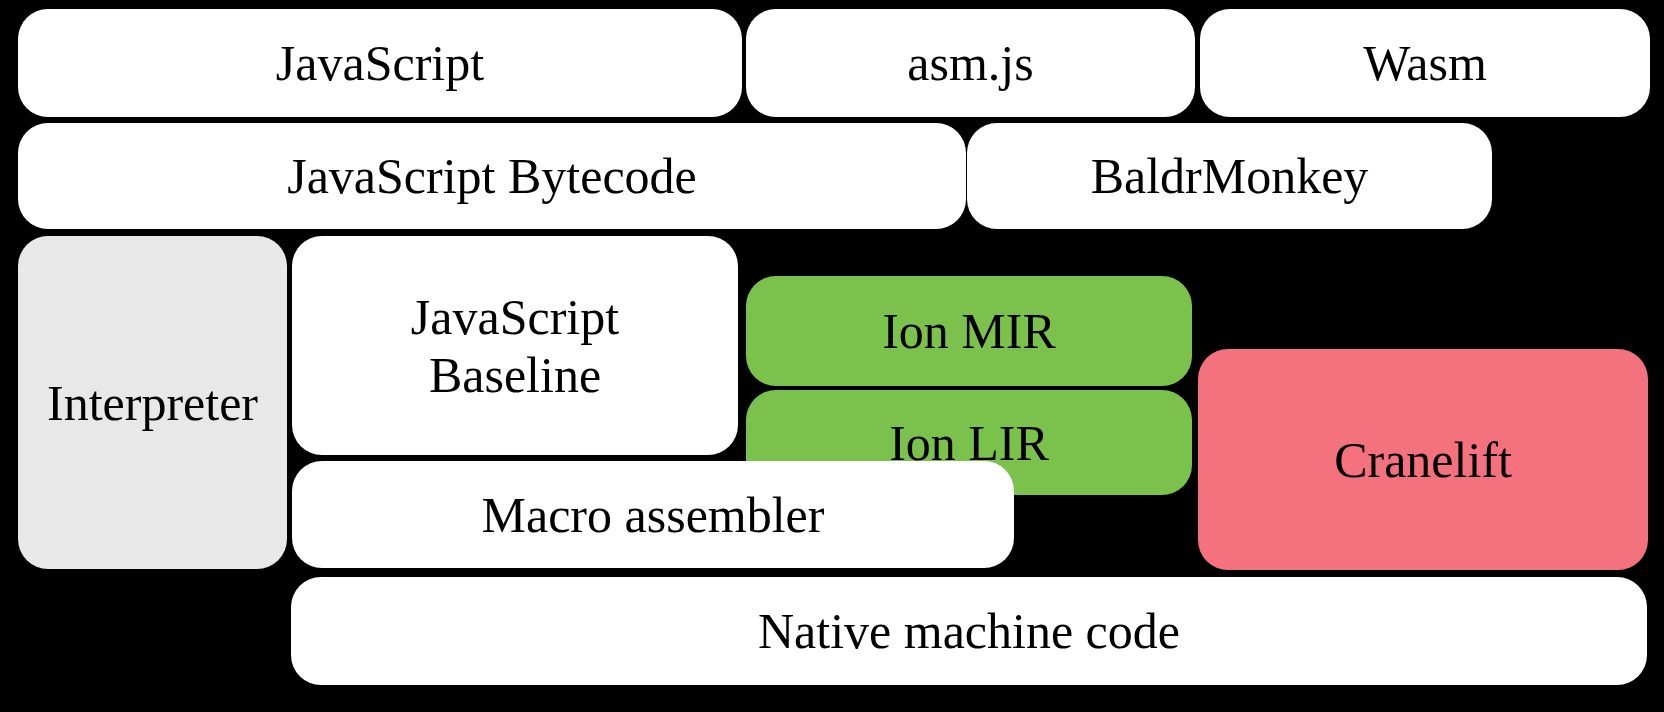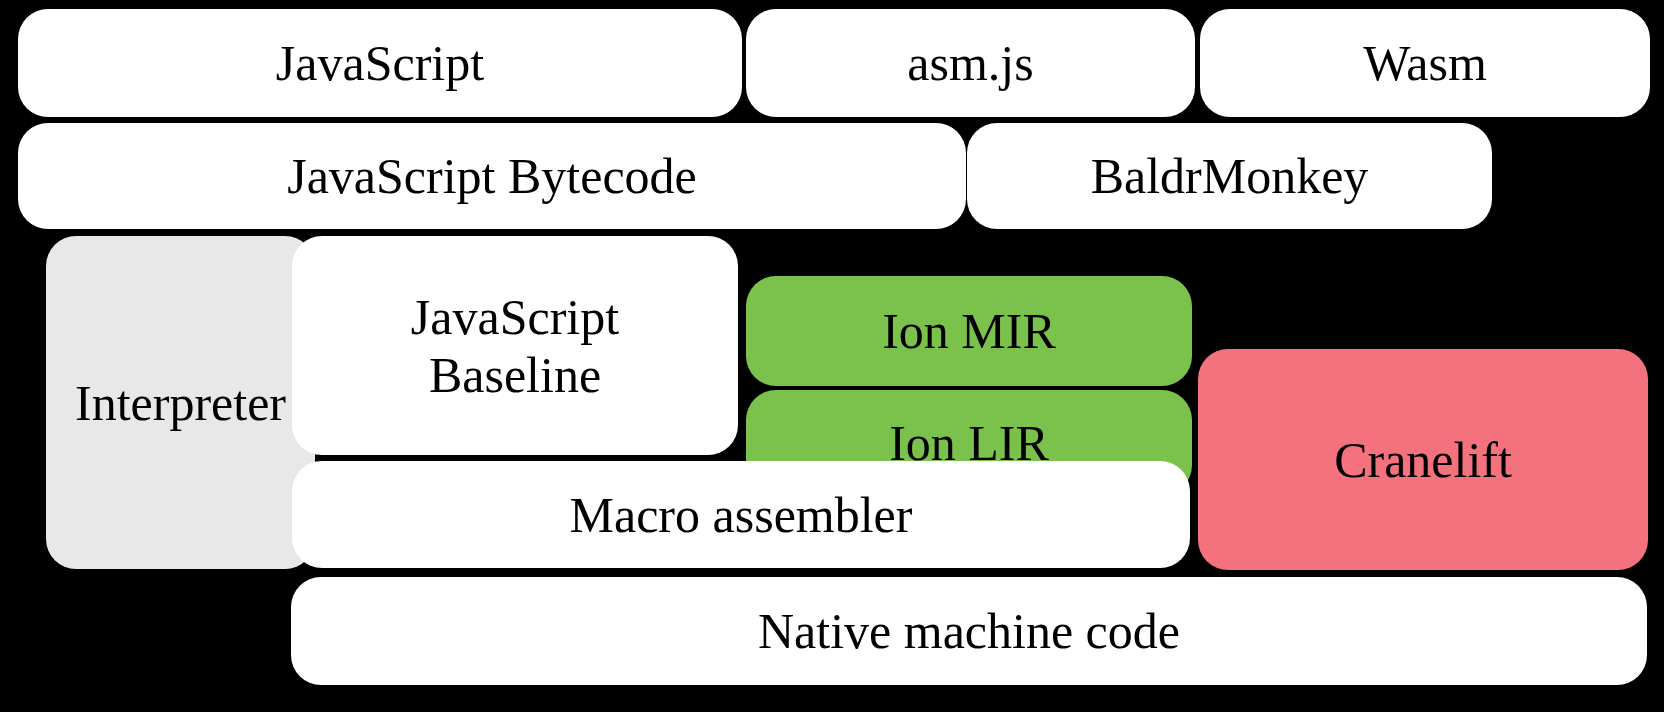--- a/index.html
+++ b/index.html
@@ -35,26 +35,26 @@
   .gray  { background: #e8e8e8; }
   .green { background: #7bc24c; margin-top: 40px; }
   .pink  { background: #f4717e; }
 
   
   .n-javascript          { left: 18px;   top: 9px;   width: 724px;  height: 108px; }
   .n-asmjs               { left: 746px;  top: 9px;   width: 449px;  height: 108px; }
   .n-wasm                { left: 1200px; top: 9px;   width: 450px;  height: 108px; }
   .n-js-bytecode         { left: 18px;   top: 123px; width: 948px;  height: 106px; }
   .n-baldrmonkey         { left: 967px;  top: 123px; width: 525px;  height: 106px; }
-  .n-interpreter         { left: 18px;   top: 236px; width: 269px;  height: 333px; margin-left: 28px; }
+  .n-interpreter         { left: 18px;   top: 236px; width: 269px;  height: 333px; }
   .n-js-baseline         { left: 292px;  top: 236px; width: 446px;  height: 219px; }
   .n-ion-mir             { left: 746px;  top: 236px; width: 446px;  height: 110px; }
   .n-ion-lir             { left: 746px;  top: 350px; width: 446px;  height: 105px; }
   .n-cranelift           { left: 1198px; top: 349px; width: 450px;  height: 221px; }
-  .n-macro-assembler     { left: 292px;  top: 461px; width: 898px;  height: 107px; }
+  .n-macro-assembler     { left: 292px;  top: 461px; width: 722px;  height: 107px; }
   .n-native-machine-code { left: 291px;  top: 577px; width: 1356px; height: 108px; }
 </style>
 </head>
 <body>
 
 <div id="canvas">
 
   <div class="node white n-javascript">
     <span class="label">JavaScript</span>
   </div>

